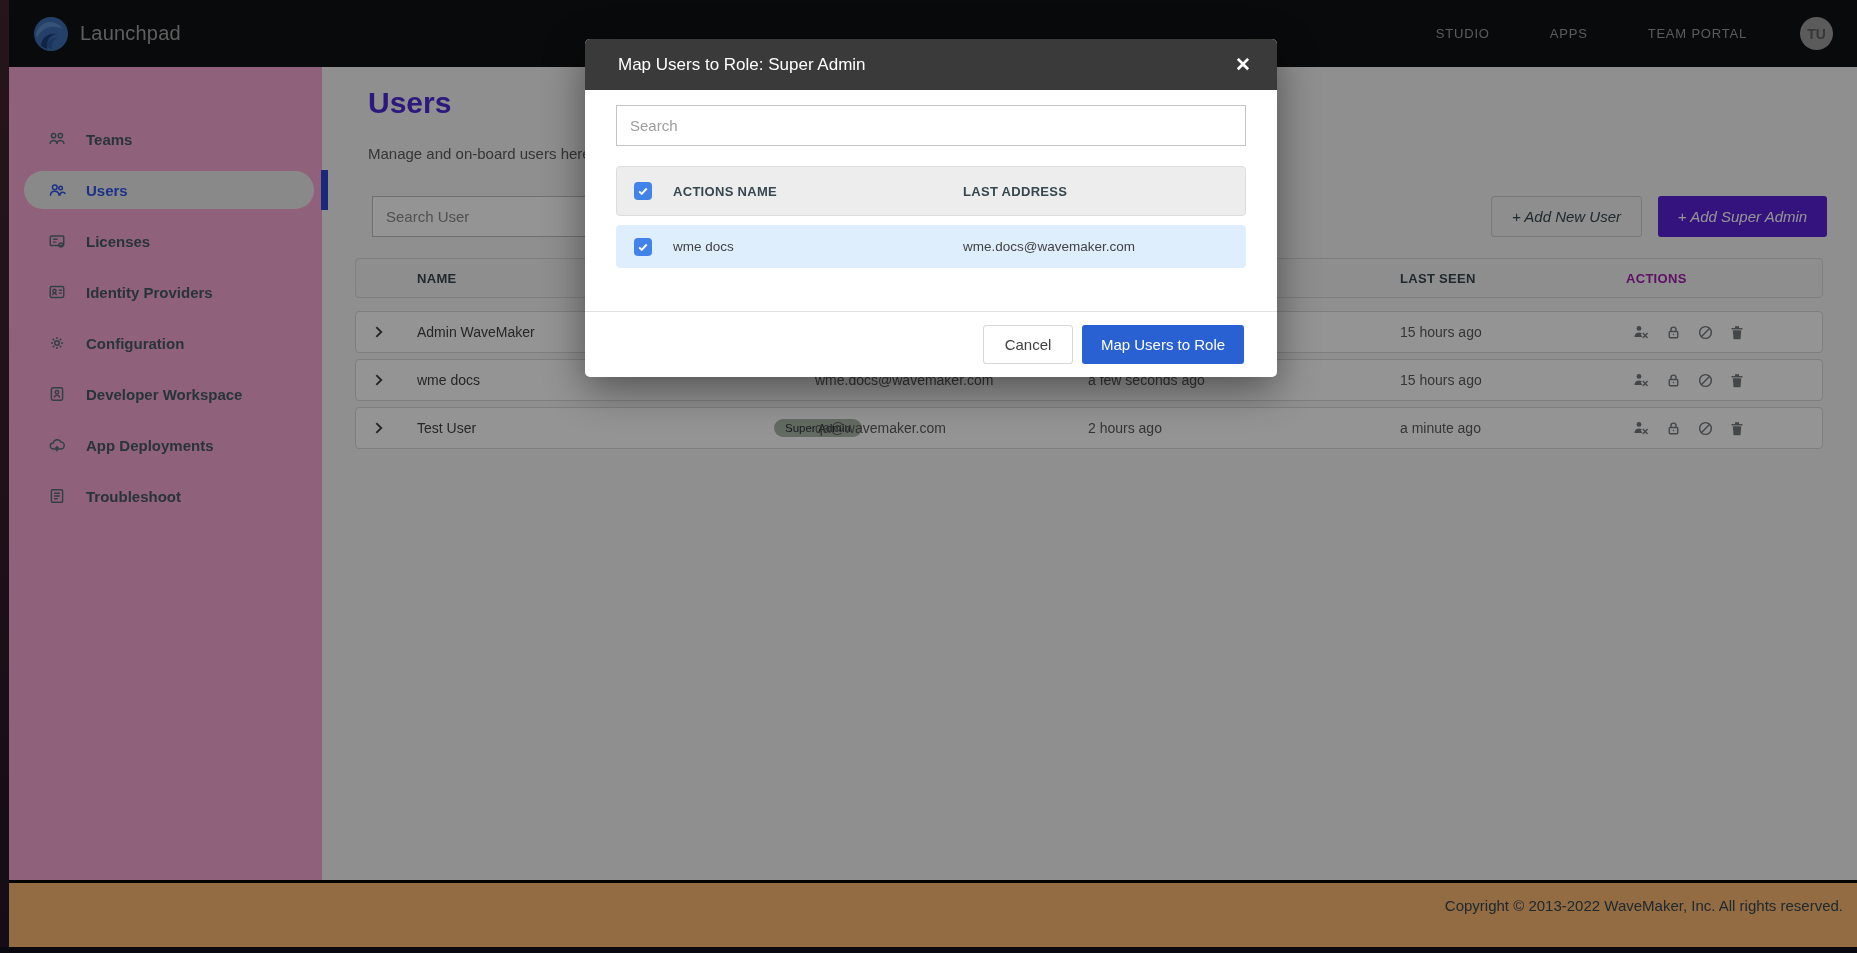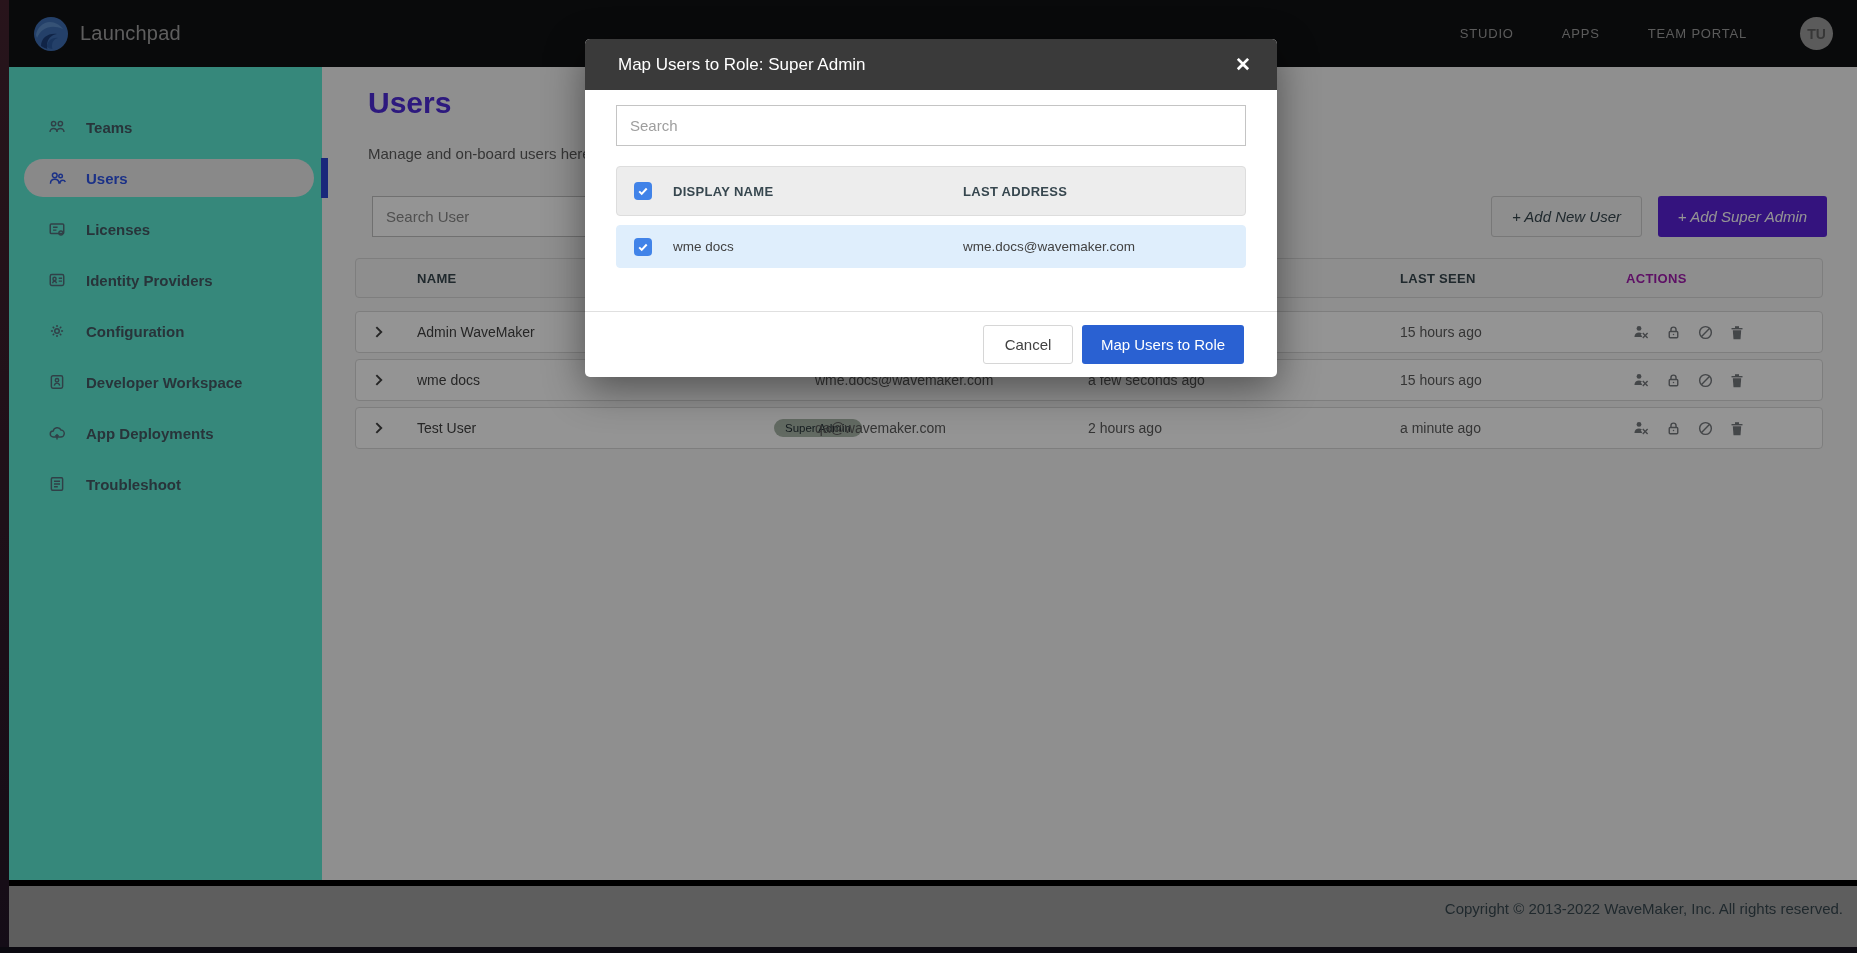--- a/index.html
+++ b/index.html
@@ -10,27 +10,27 @@
   .desktop-left { position:absolute; left:0; top:0; width:9px; height:947px;
     background:linear-gradient(180deg,#452430 0%, #3a1e2c 40%, #241628 100%); }
   .desktop-bottom { position:absolute; left:0; top:947px; width:1857px; height:6px; background:#14111c; }
 
   .page { position:absolute; left:9px; top:0; width:1848px; height:947px; background:#f6f6f6; }
 
   
   .navbar { position:absolute; left:0; top:0; width:100%; height:67px; background:#111214; display:flex; align-items:center; }
   .brand { display:flex; align-items:center; gap:11px; margin-left:24px; }
   .brand-name { color:#a2a2a2; font-size:20px; letter-spacing:.2px; }
-  .nav-links { position:absolute; right:110px; top:0; height:67px; display:flex; align-items:center; gap:48px; }
+  .nav-links { position:absolute; right:110px; top:0; height:67px; display:flex; align-items:center; gap:60px; }
   .nav-link { color:#9e9e9e; font-size:13px; letter-spacing:.8px; cursor:pointer; }
   .avatar { position:absolute; right:24px; top:17px; width:33px; height:33px; border-radius:50%;
     background:#9e9e9e; color:#5f5f5f; font-size:14px; font-weight:bold; display:flex; align-items:center; justify-content:center; cursor:pointer; }
 
   
-  .sidebar { position:absolute; left:0; top:67px; width:313px; height:813px; background:#5eead4; padding-top:28px; }
+  .sidebar { position:absolute; left:0; top:67px; width:313px; height:813px; background:#f9a8d4; padding-top:40px; }
   .side-item { position:relative; height:38px; margin:13px 0; display:flex; align-items:center; gap:20px; padding-left:39px;
     color:#455a64; font-size:15px; font-weight:bold; cursor:pointer; }
   .side-item .ico { width:18px; height:18px; display:flex; align-items:center; justify-content:center; color:#546e7a; }
   .side-item.active { color:#2f55e8; }
   .side-item.active .ico { color:#2f55e8; }
   .side-item.active::before { content:""; position:absolute; left:15px; right:8px; top:0; bottom:0;
     background:#ececec; border-radius:19px; z-index:-1; }
   .side-item.active::after { content:""; position:absolute; right:-6px; top:-1px; width:7px; height:40px; background:#2b46d4; }
   .side-item { z-index:0; }
 
@@ -60,21 +60,21 @@
   .c-name   { left:61px;  font-size:14px; color:#424242; }
   .c-badge  { left:418px; font-size:11.5px; color:#263238; background:#a9b7a9; border-radius:10px; padding:3px 11px; }
   .c-badge:empty { display:none; }
   .c-email  { left:459px; font-size:14px; color:#5c5c5c; }
   .c-time   { left:732px; font-size:14px; color:#5c5c5c; }
   .c-seen   { left:1044px; font-size:14px; color:#5c5c5c; }
   .c-actions{ left:1276px; display:flex; gap:15px; align-items:center; color:#5f6368; }
   .c-actions .aicon { cursor:pointer; display:flex; opacity:.85; }
 
   
-  .pfooter { position:absolute; left:0; top:880px; width:100%; height:67px; background:#a3a3a3; border-top:6px solid #000000;text-decoration:underline; }
+  .pfooter { position:absolute; left:0; top:880px; width:100%; height:67px; background:#fdba74; border-top:3px solid #000000;text-decoration:underline; }
   .copyright { position:absolute; right:14px; top:14px; font-size:15px; color:#37474f; }
 
   
   .overlay { position:absolute; left:0; top:0; width:1857px; height:953px; background:rgba(0,0,0,.42); z-index:50; }
   .modal { position:absolute; left:585px; top:39px; width:692px; height:338px; background:#fff; border-radius:5px;
     z-index:100; box-shadow:0 12px 40px rgba(0,0,0,.45); }
   .modal-head { height:51px; background:#3a3a3a; border-radius:5px 5px 0 0; display:flex; align-items:center;
     padding:0 26px 0 33px; }
   .modal-title { color:#fff; font-size:17px; }
   .modal-close { margin-left:auto; color:#fff; font-size:19px; font-weight:bold; cursor:pointer; line-height:1; }
@@ -365,21 +365,21 @@
   </div>
   <div class="modal-body">
     <input class="modal-search" type="text" placeholder="Search" style="">
 
     <div class="mrow mhead">
       <span class="cbx">
         <svg width="12" height="12" viewBox="0 0 12 12" fill="none" stroke="#fff" stroke-width="2">
             <path d="M2.2 6.4l2.5 2.5 5-5.4"></path>
           </svg>
       </span>
-      <span class="m-col1">DISPLAY NAME</span>
+      <span class="m-col1">ACTIONS NAME</span>
       <span class="m-col2">LAST ADDRESS</span>
     </div>
 
     <div class="mrow msel">
       <span class="cbx">
         <svg width="12" height="12" viewBox="0 0 12 12" fill="none" stroke="#fff" stroke-width="2">
             <path d="M2.2 6.4l2.5 2.5 5-5.4"></path>
           </svg>
       </span>
       <span class="m-col1">wme docs</span>

